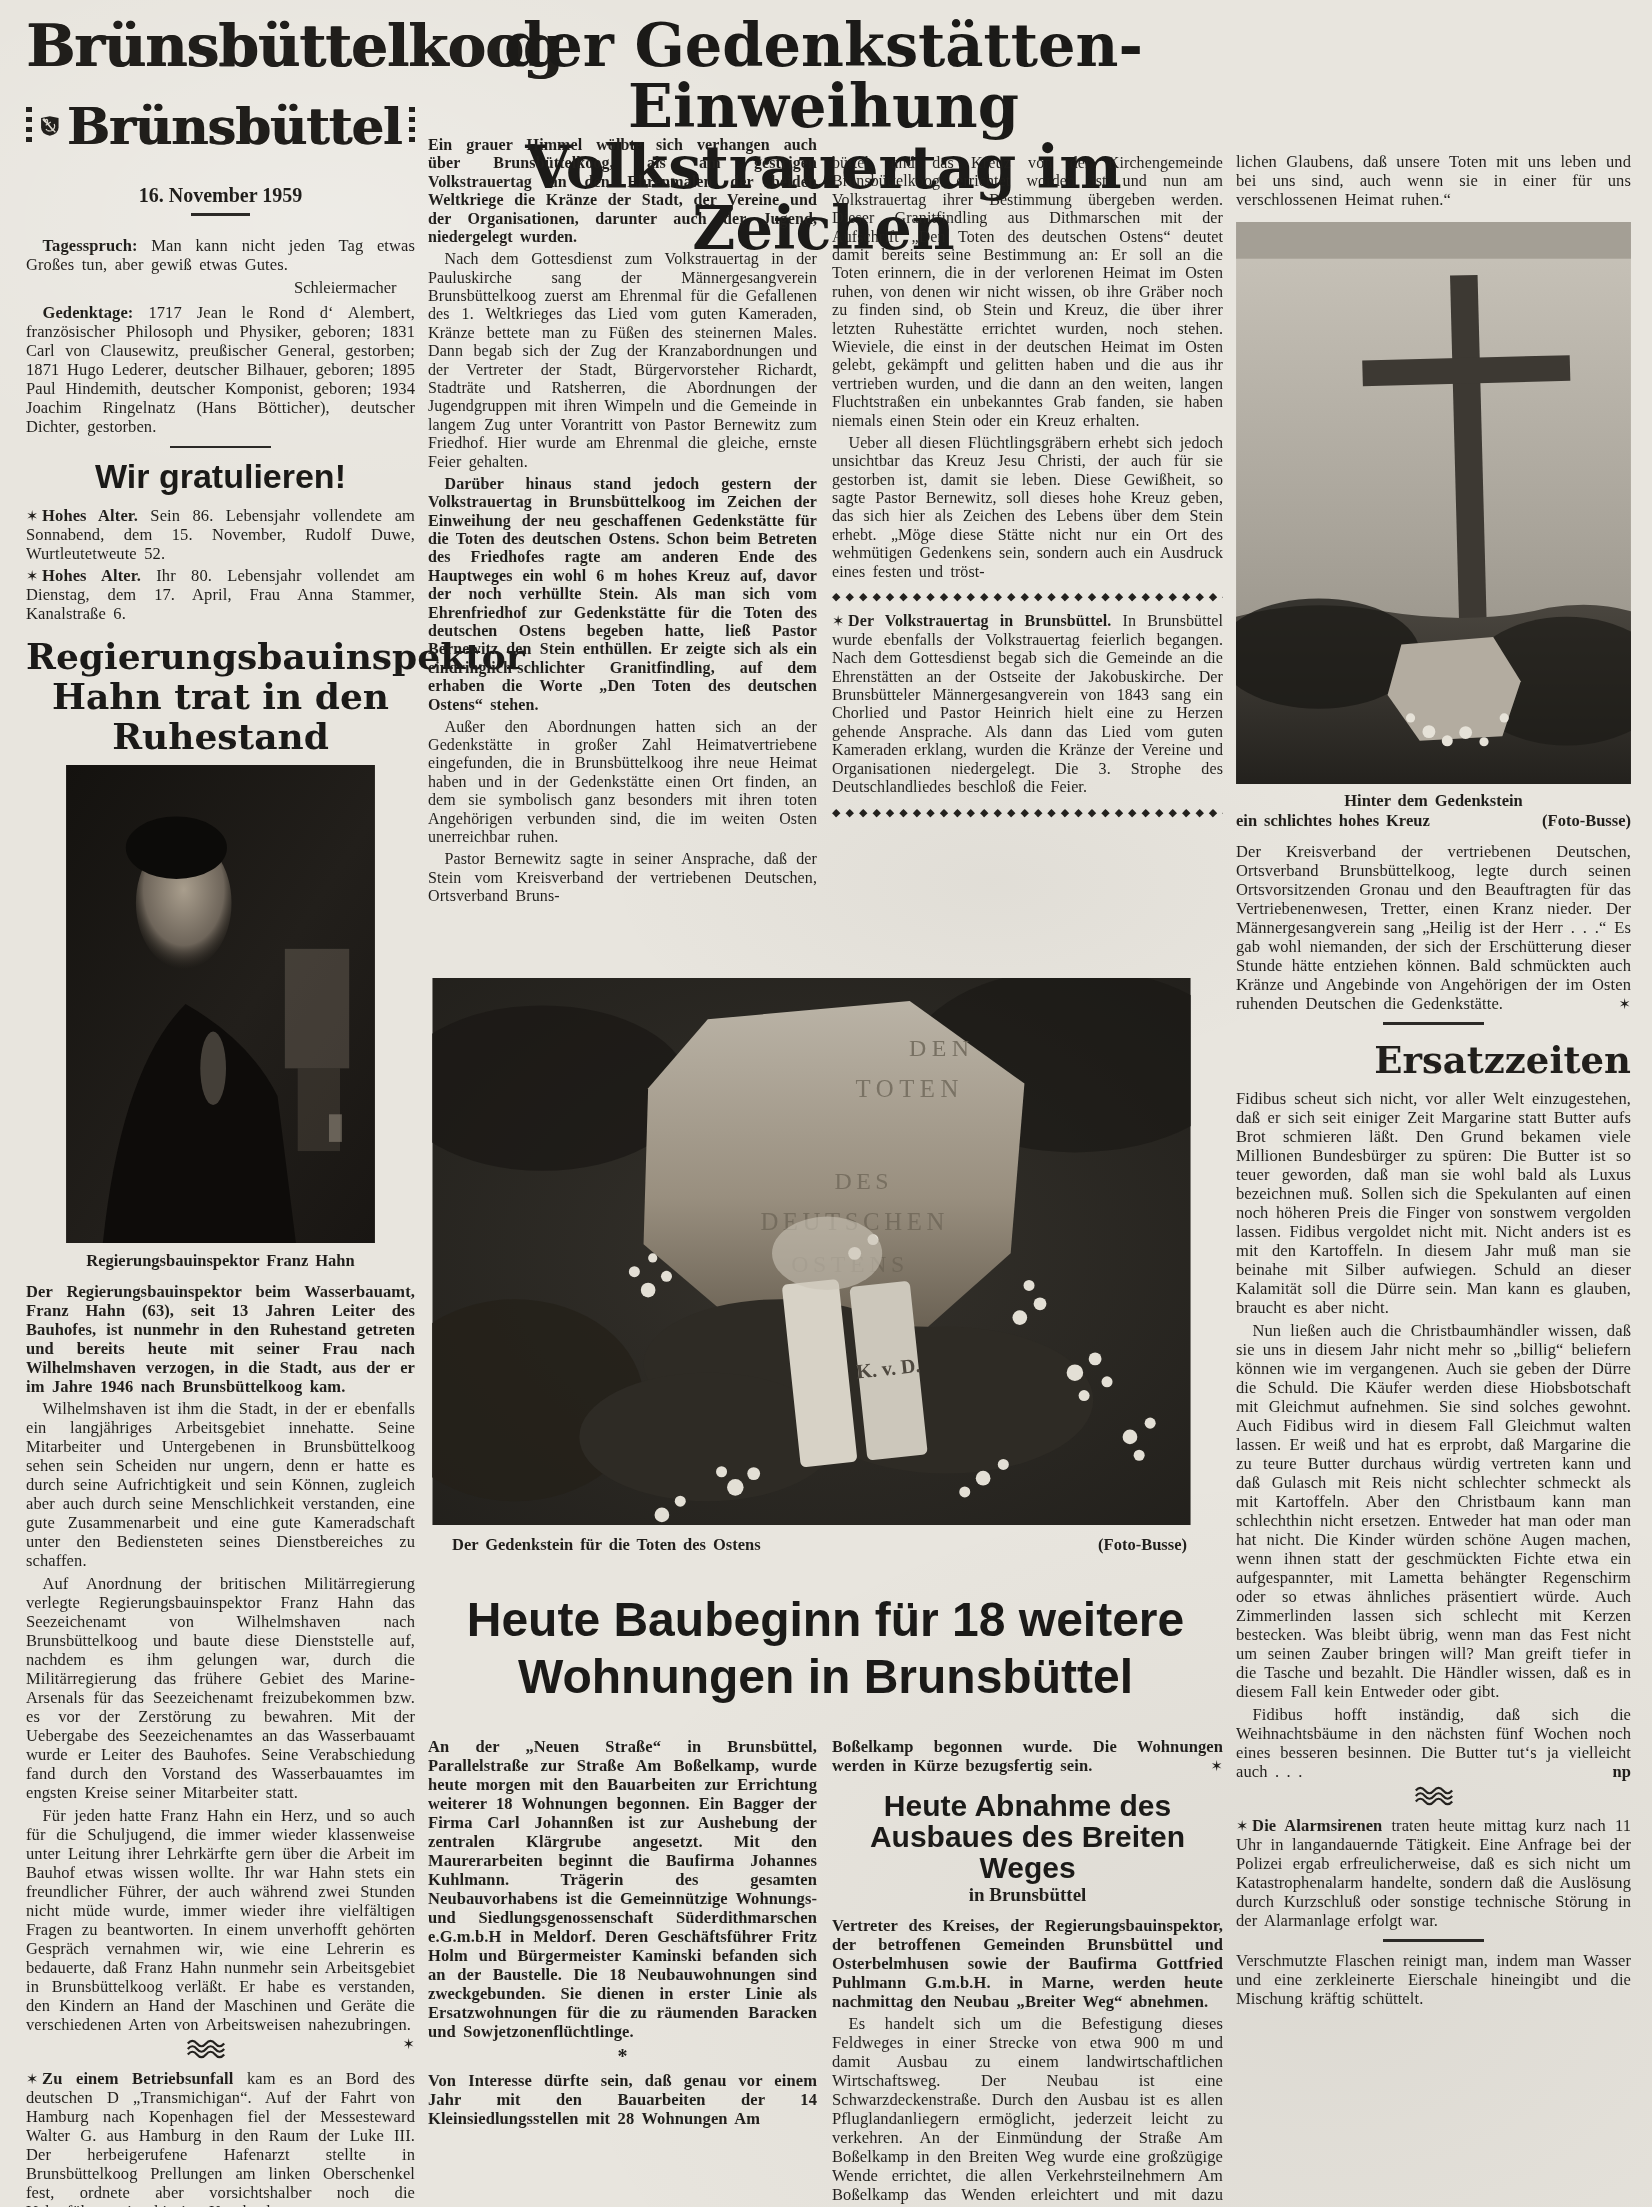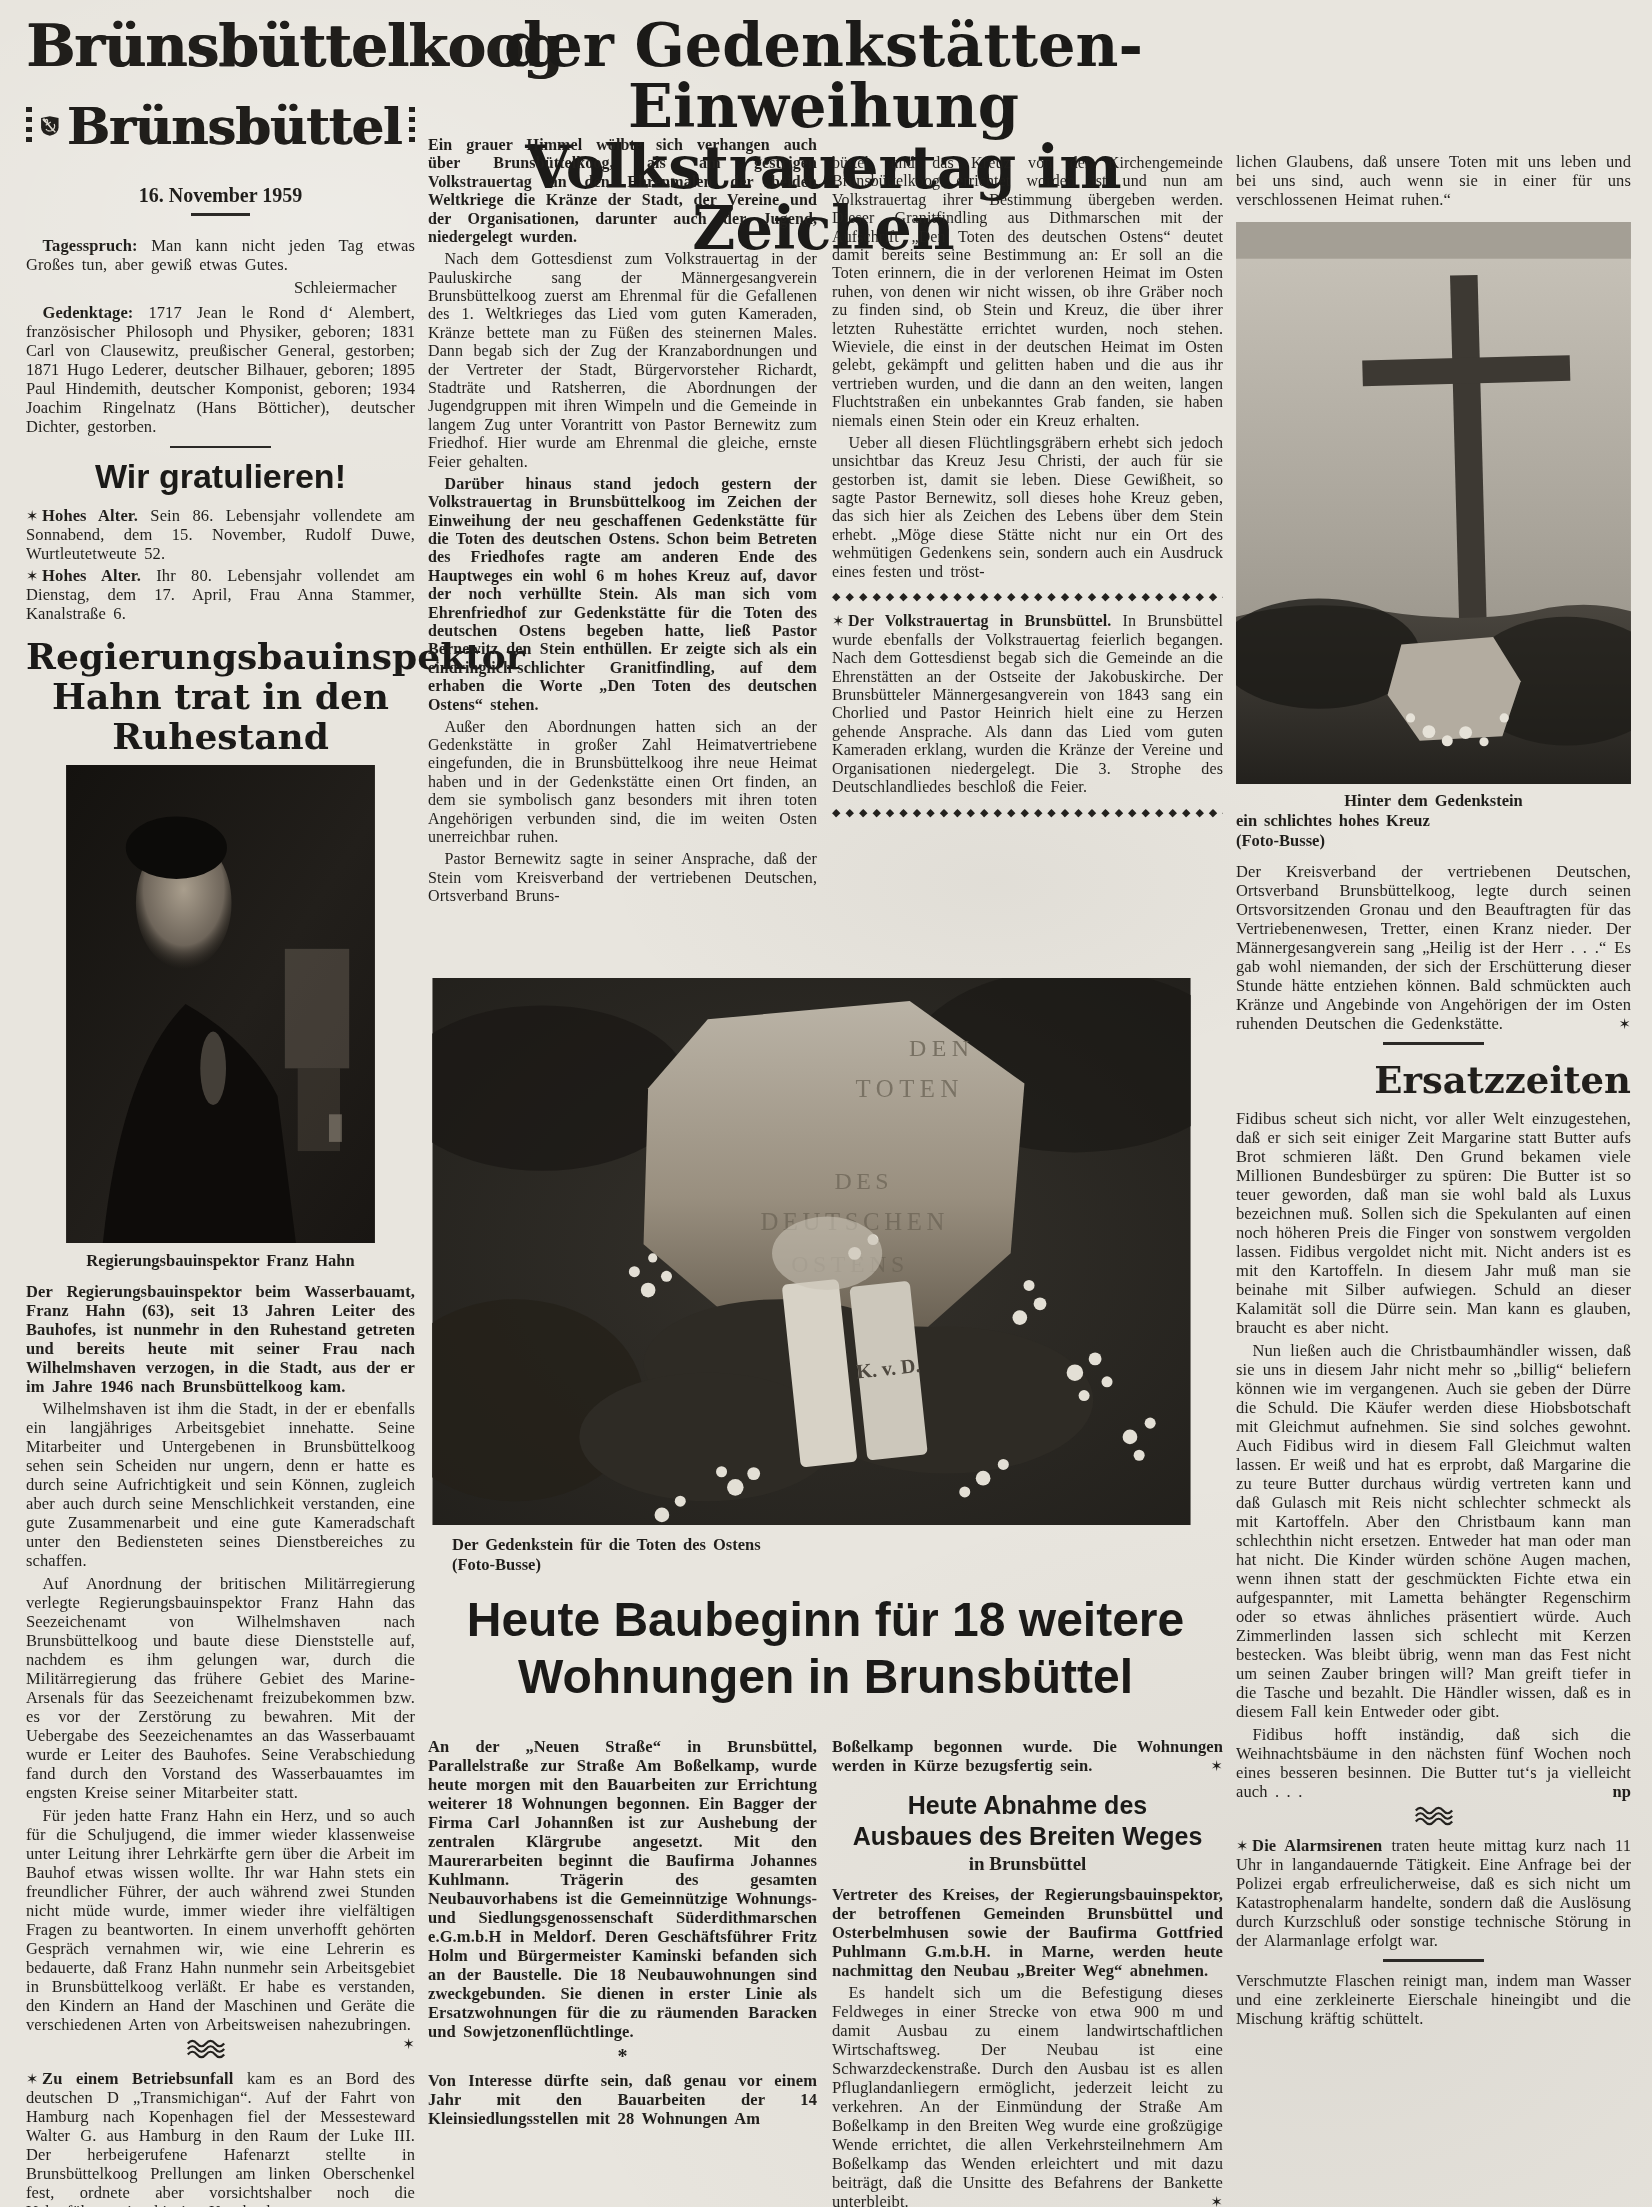--- a/index.html
+++ b/index.html
@@ -35,27 +35,27 @@
   .date-line{text-align:center;font-weight:bold;font-size:20px;margin-top:13px;}
   .byline-author{text-align:right;font-size:16.5px;word-spacing:2.8px;padding-right:18.4px;}
   
   .hl-main{font-family:"DejaVu Serif",serif;font-weight:bold;font-size:59px;line-height:61px;
            text-align:center;color:#1b1a18;letter-spacing:0;}
   .hl-serif-md{font-family:"DejaVu Serif",serif;font-weight:bold;font-size:36px;line-height:40px;
                text-align:center;color:#1b1a18;margin:13px 0 9.2px;}
   .hl-sans{font-family:"Liberation Sans",sans-serif;font-weight:bold;text-align:center;color:#1b1a18;}
   .hl-gratulieren{font-size:34px;line-height:37px;margin:5.5px 0 11px;}
   .hl-baubeginn{font-size:48px;line-height:57px;}
-  .hl-abnahme{font-size:25px;line-height:31px;margin:14.7px 0 1.8px;}
+  .hl-abnahme{font-size:30px;line-height:31px;margin:14.7px 0 1.8px;}
   .hl-abnahme-sub{font-family:"Liberation Serif",serif;font-weight:bold;font-size:19px;text-align:center;margin:1.8px 0 9.2px;}
   .hl-ersatz{font-family:"DejaVu Serif",serif;font-weight:bold;font-size:37px;line-height:40px;text-align:right;margin:14.7px 0 9.2px;}
   
   .caption{font-weight:bold;font-size:16.5px;line-height:20px;word-spacing:2.8px;}
   .caption-center{text-align:center;}
-  .caption-row{display:flex;justify-content:space-between;align-items:baseline;flex-direction:column;}
+  .caption-row{display:flex;justify-content:space-between;align-items:baseline;}
   .photo-frame{display:block;}
   .asterisk-sep{text-align:center;font-size:20px;font-weight:bold;margin:3.7px 0;}
   .np-line{text-align:justify;}
   .np{float:right;font-weight:bold;}
 </style>
 </head>
 <body>
 
 <div class="page">
 

